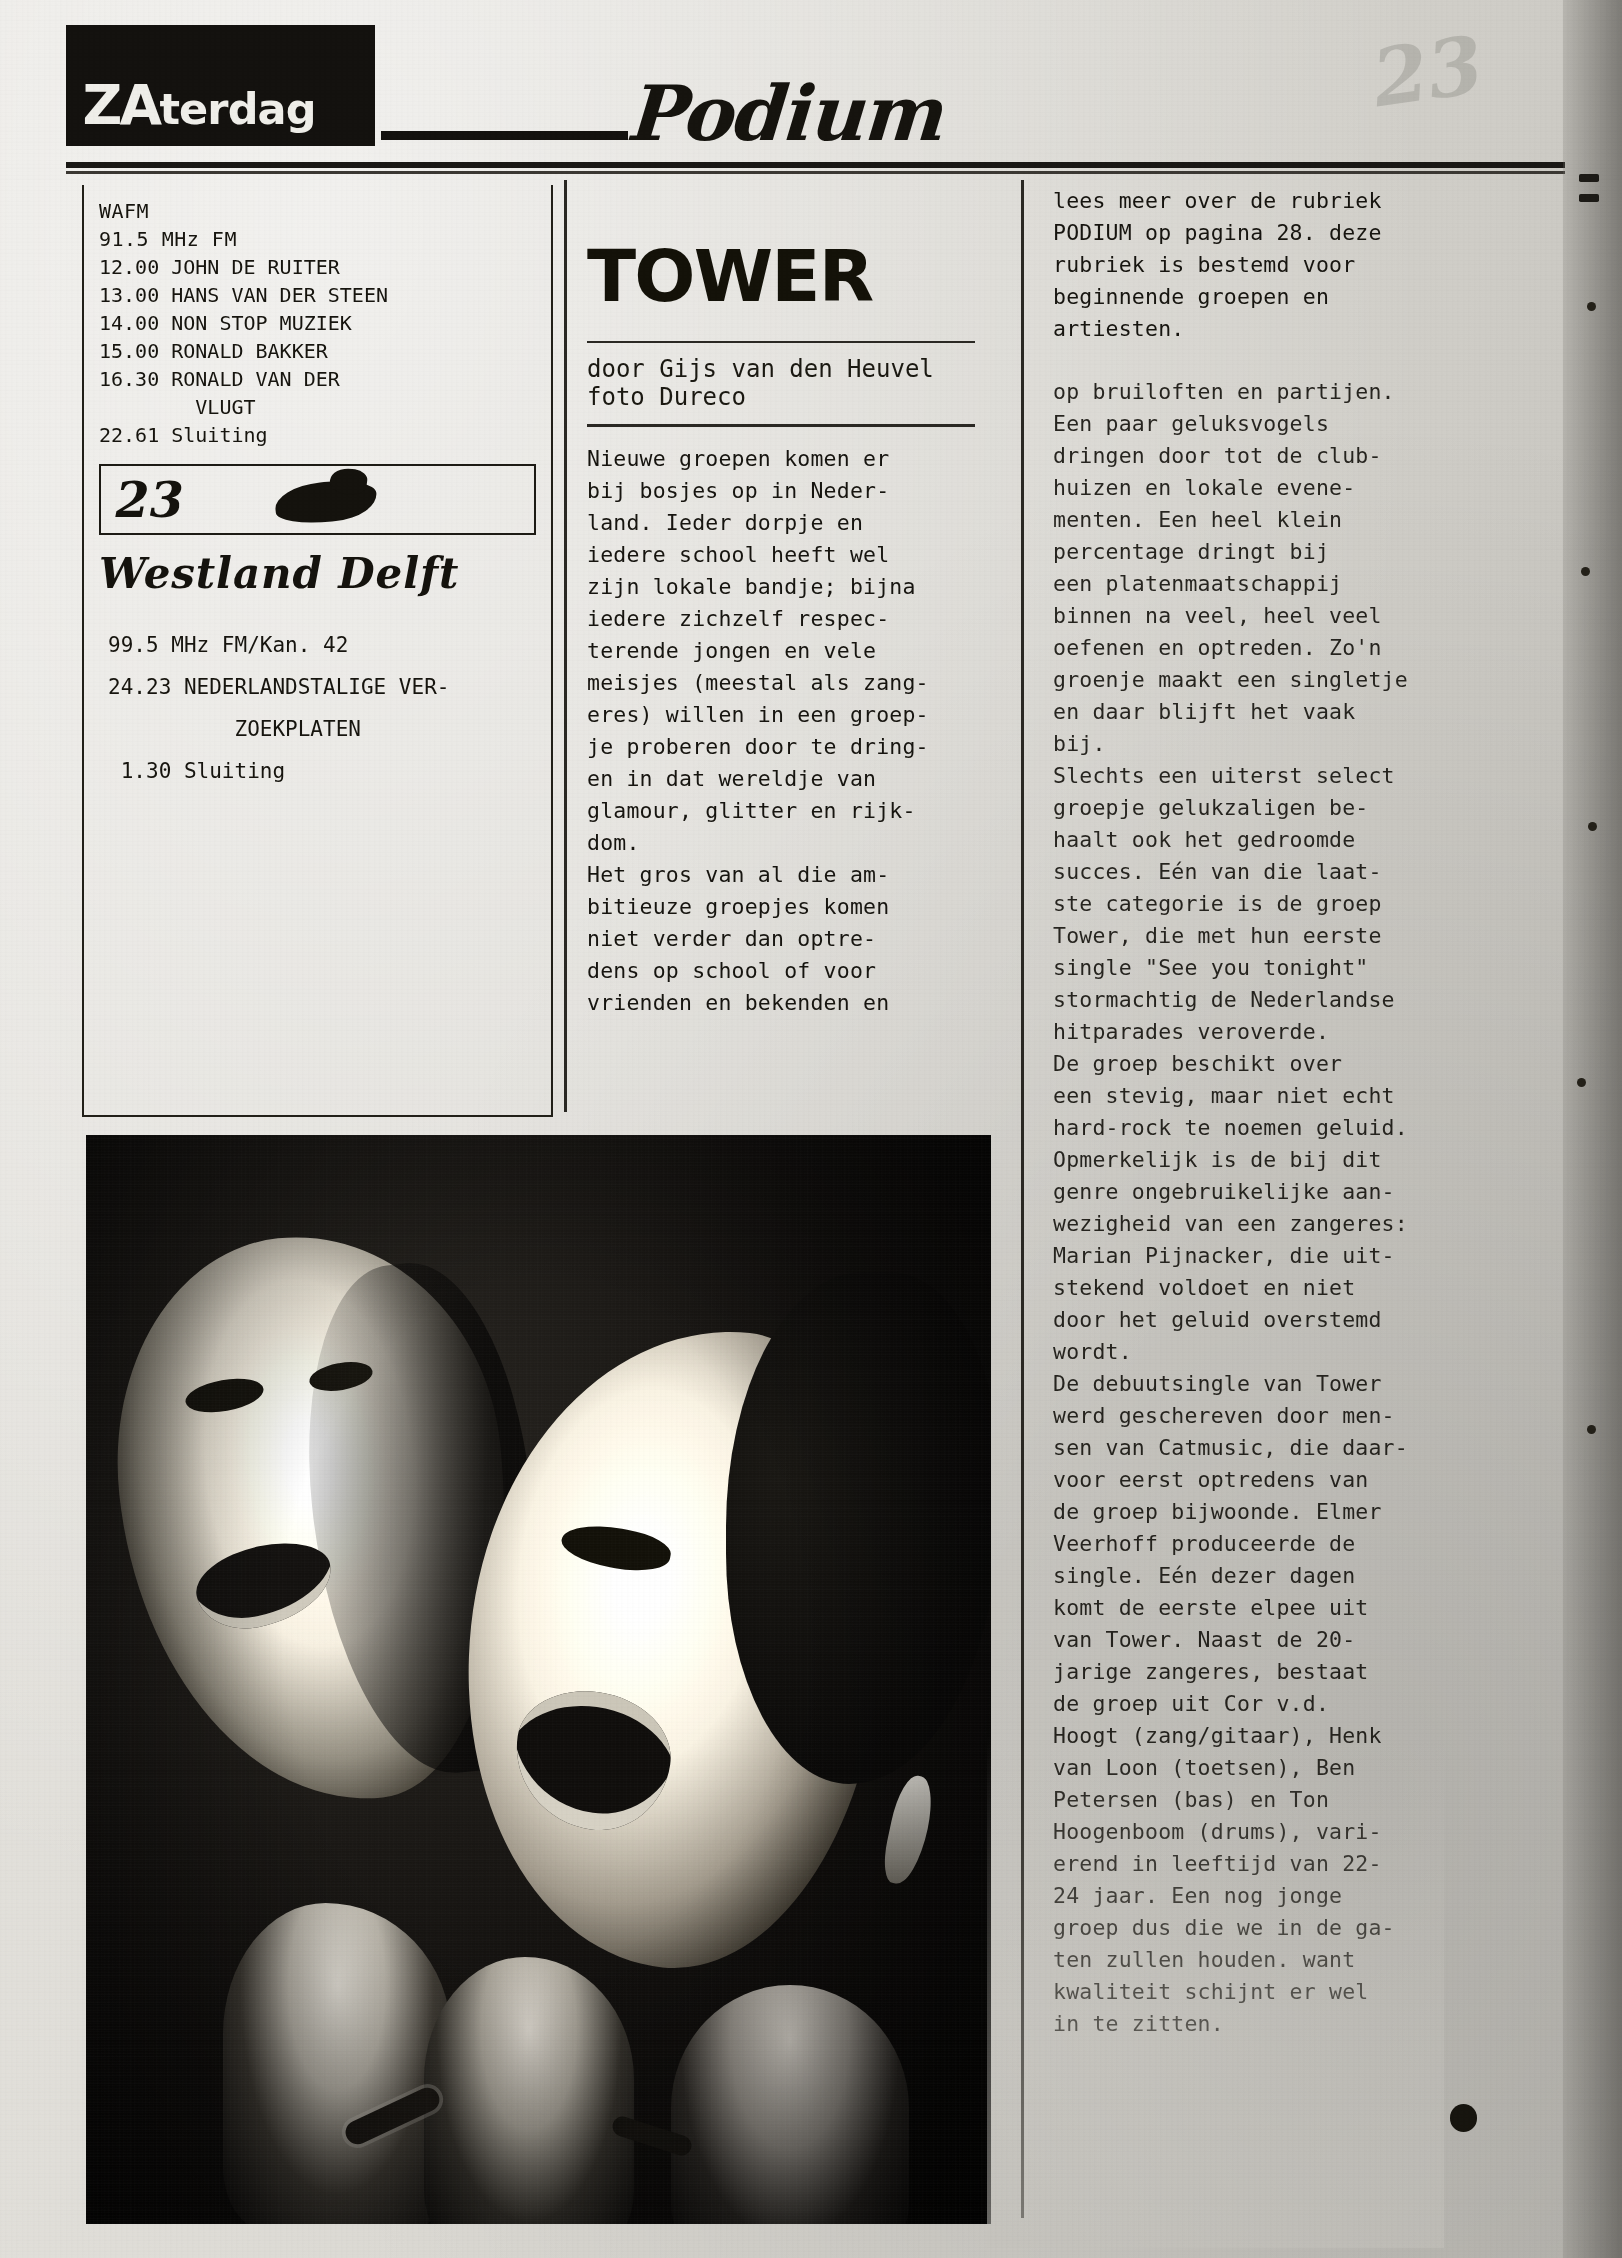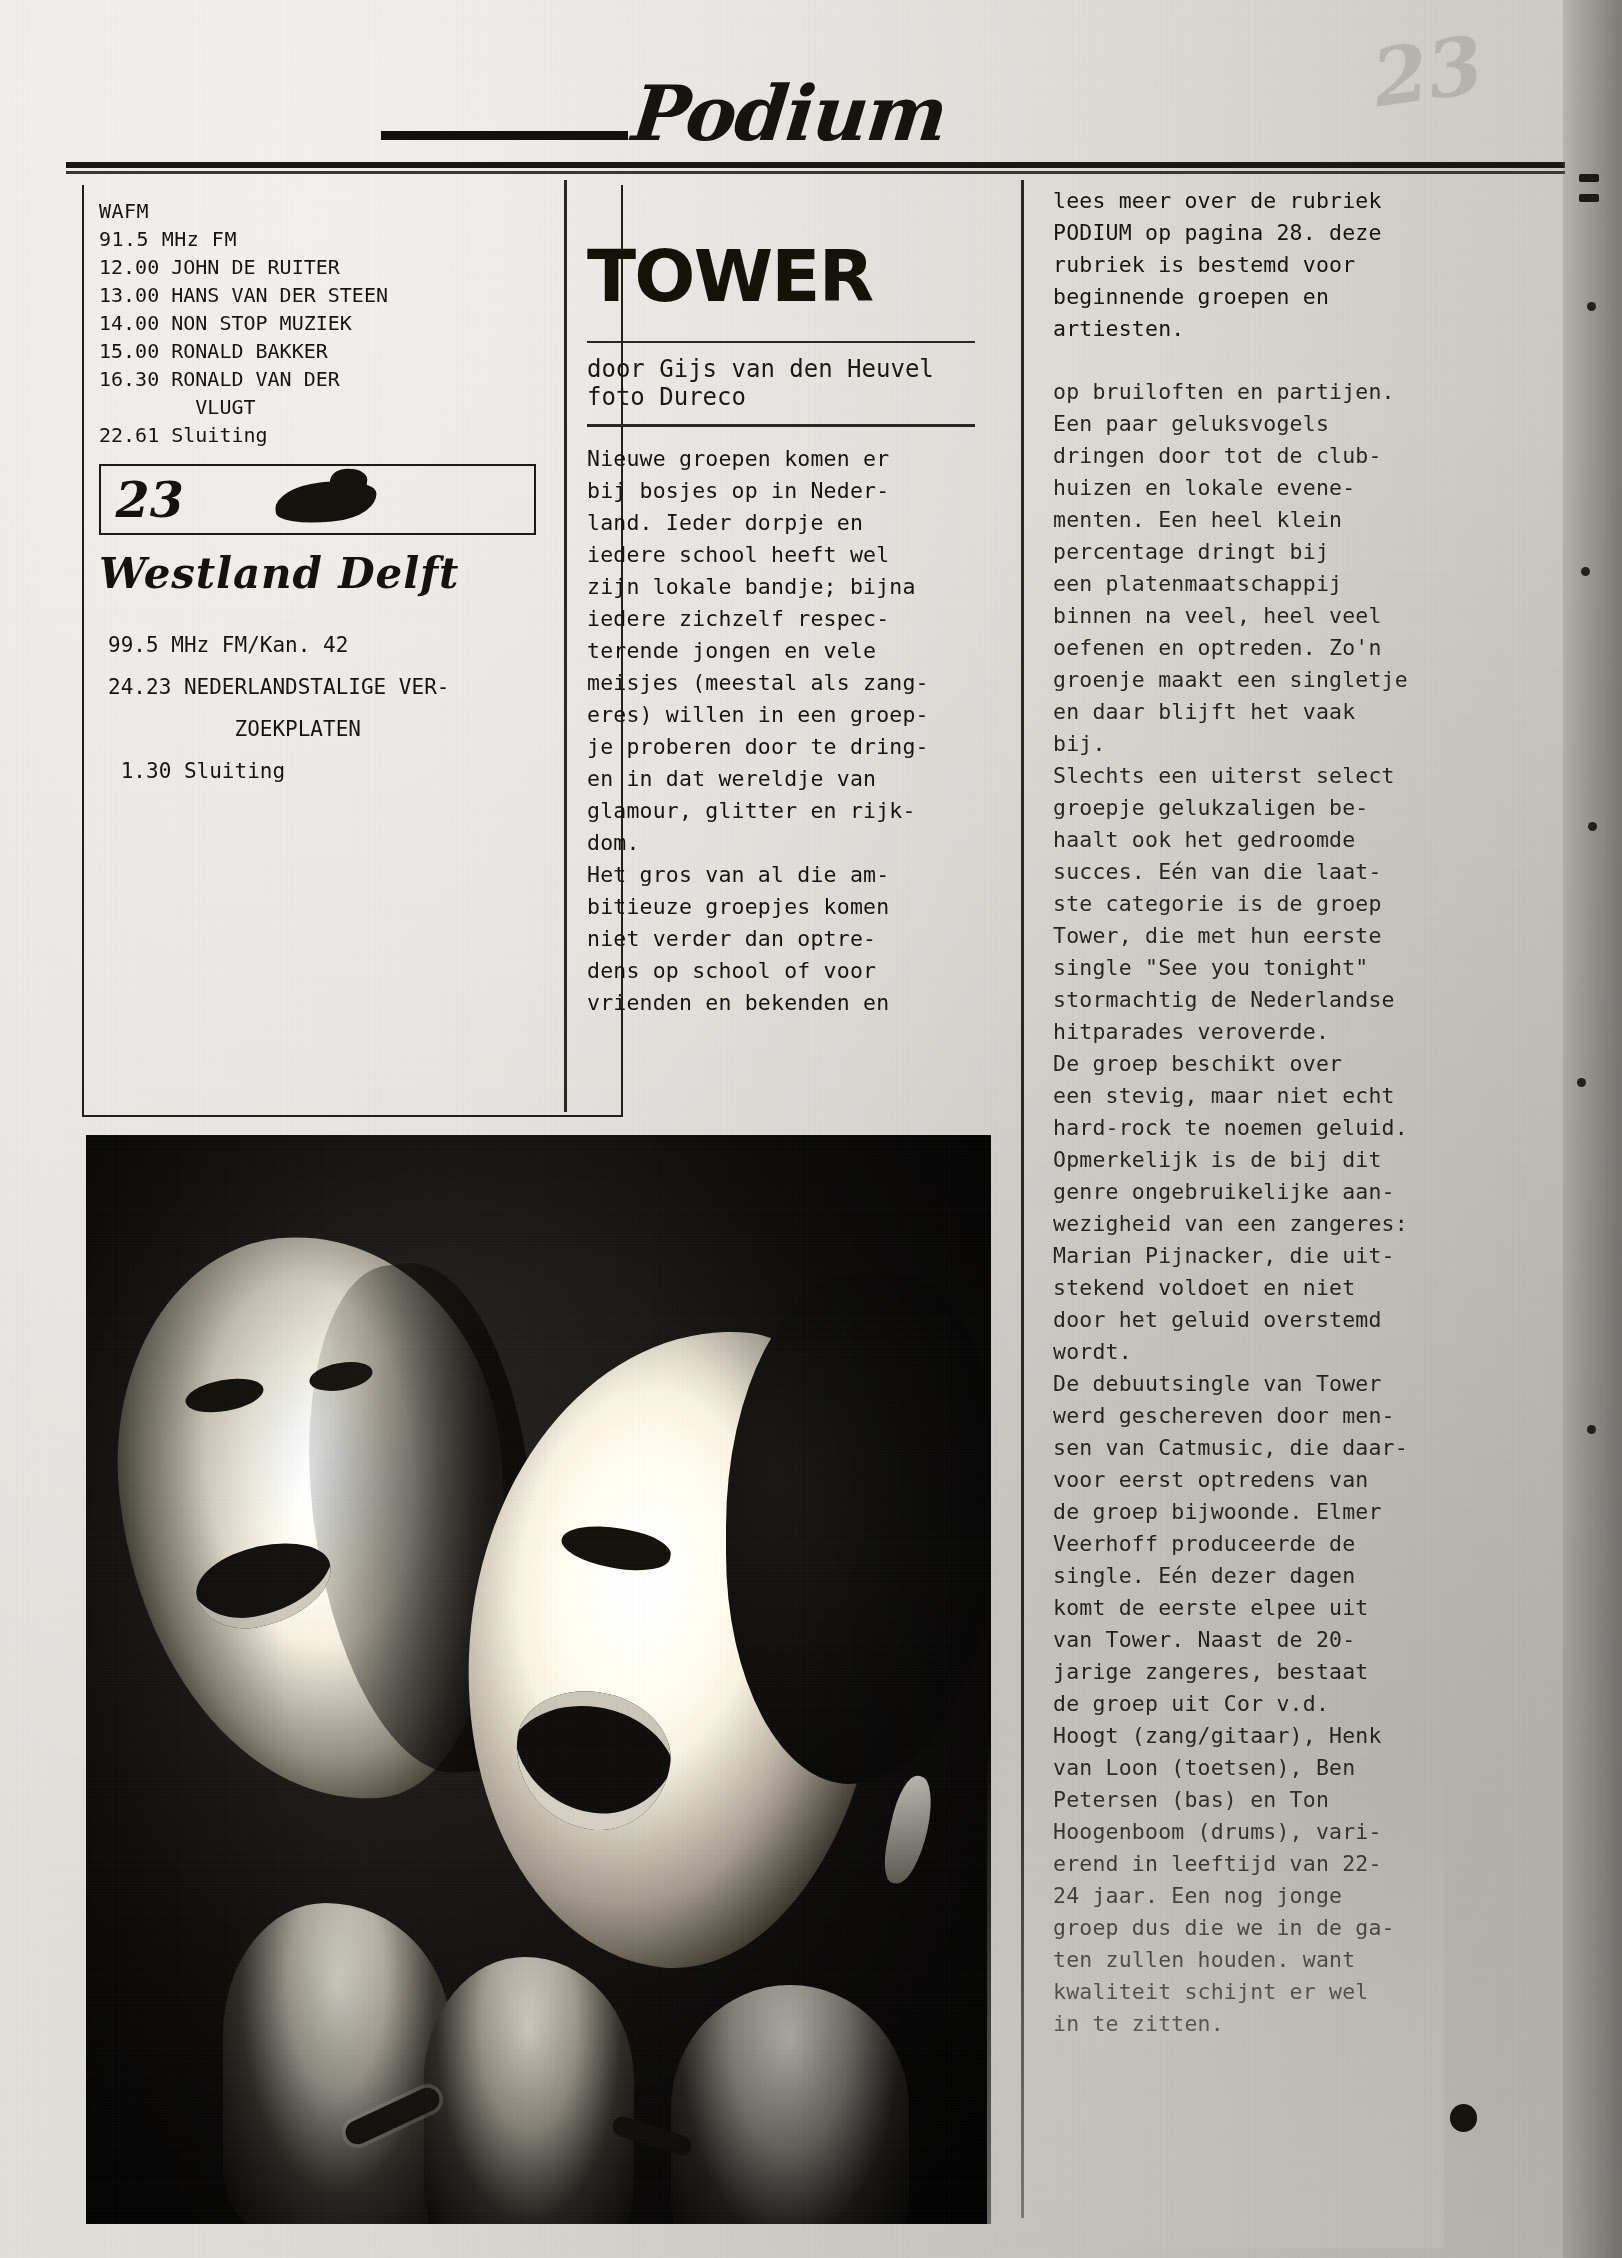--- a/index.html
+++ b/index.html
@@ -138,21 +138,21 @@
     background: #2a2823;
   }
   .vrule-1 { left: 498px;  height: 932px; }
   .vrule-2 { left: 955px; height: 2038px; }
 
   
   .listbox {
     position: absolute;
     left: 16.4px;
     top: 169px;
-    width: 541px;
+    width: 471px;
     border: 2.7px solid #222019;
     border-top: none;
     box-sizing: border-box;
     padding: 12.8px 14.6px 14.6px 14.6px;
     height: 932px;
   }
   .mono {
     font-family: "DejaVu Sans Mono", monospace;
     color: #17150f;
   }
@@ -481,20 +481,23 @@
 </style>
 </head>
 <body>
 
 <div class="page">
   <div class="paper"></div>
 
   <div class="sheet">
 
     <div class="masthead">
+      <div class="za-block">
+        <div class="za-text"><span class="big">ZA</span><span>terdag</span></div>
+      </div>
       <div class="za-rule"></div>
       <div class="podium-word">Podium</div>
     </div>
     <div class="ghost-num">23</div>
 
     <div class="top-rule"></div>
     <div class="top-rule2"></div>
 
     <div class="vrule vrule-1"></div>
     <div class="vrule vrule-2"></div>

